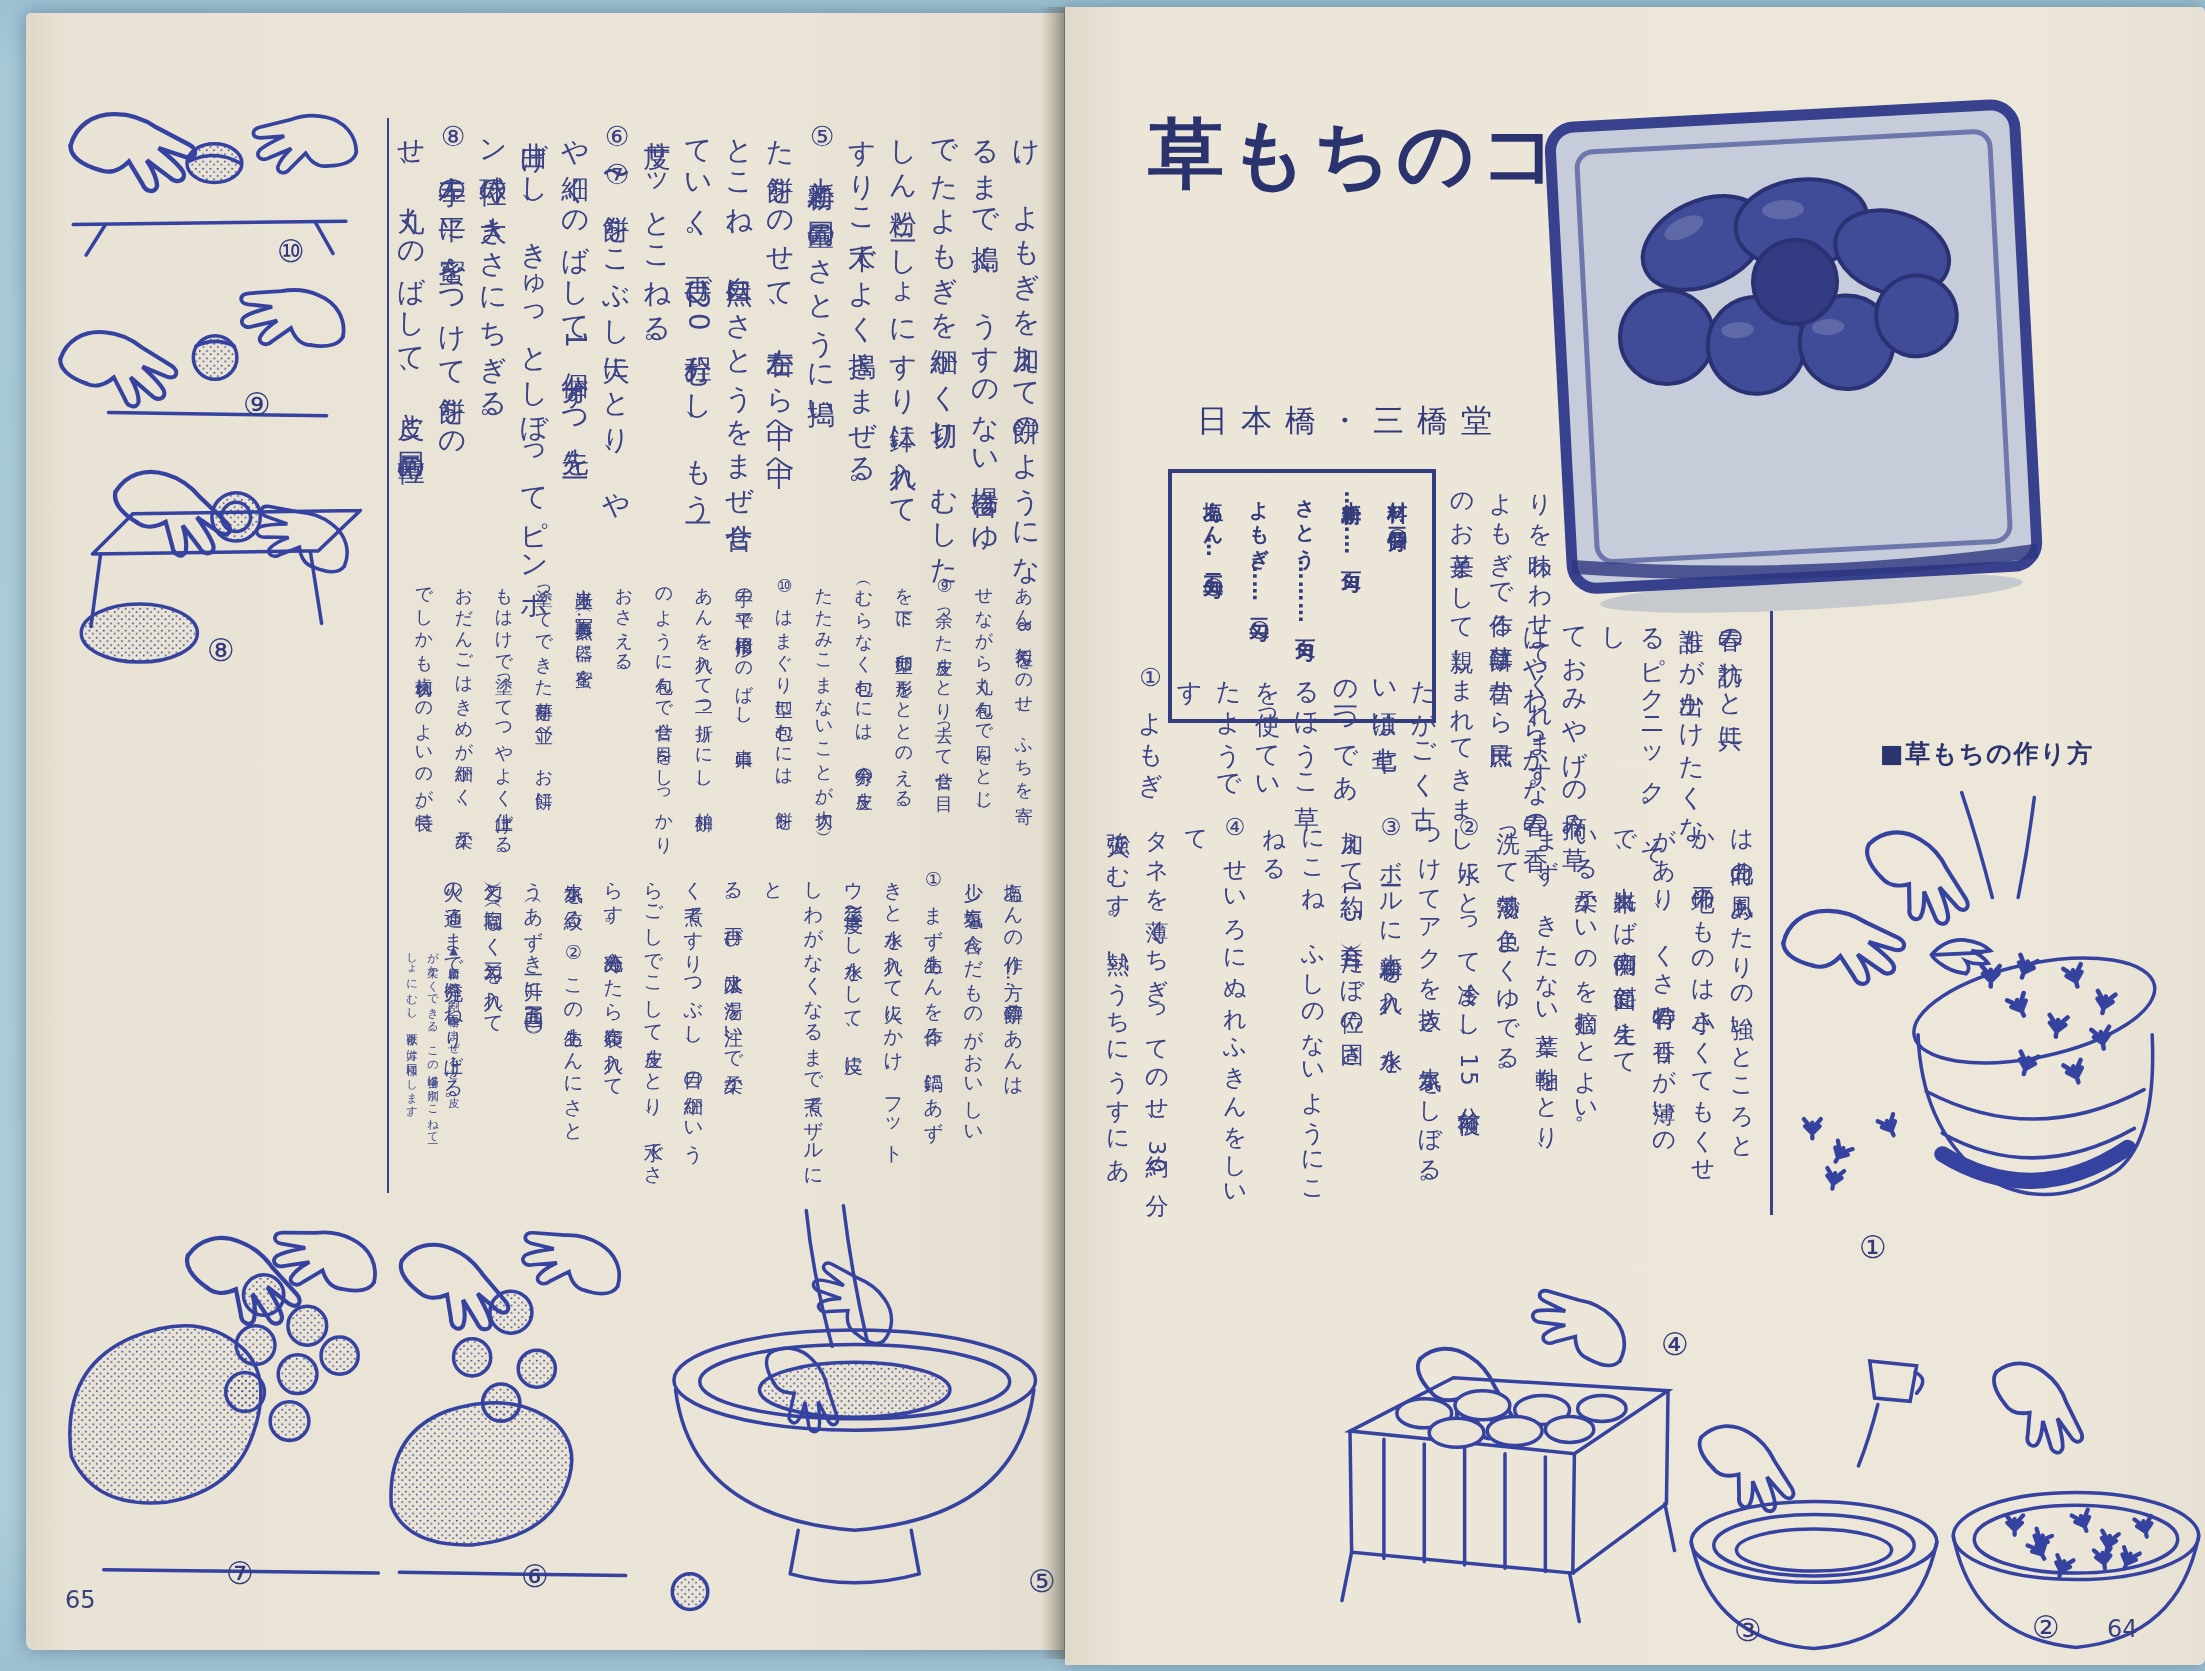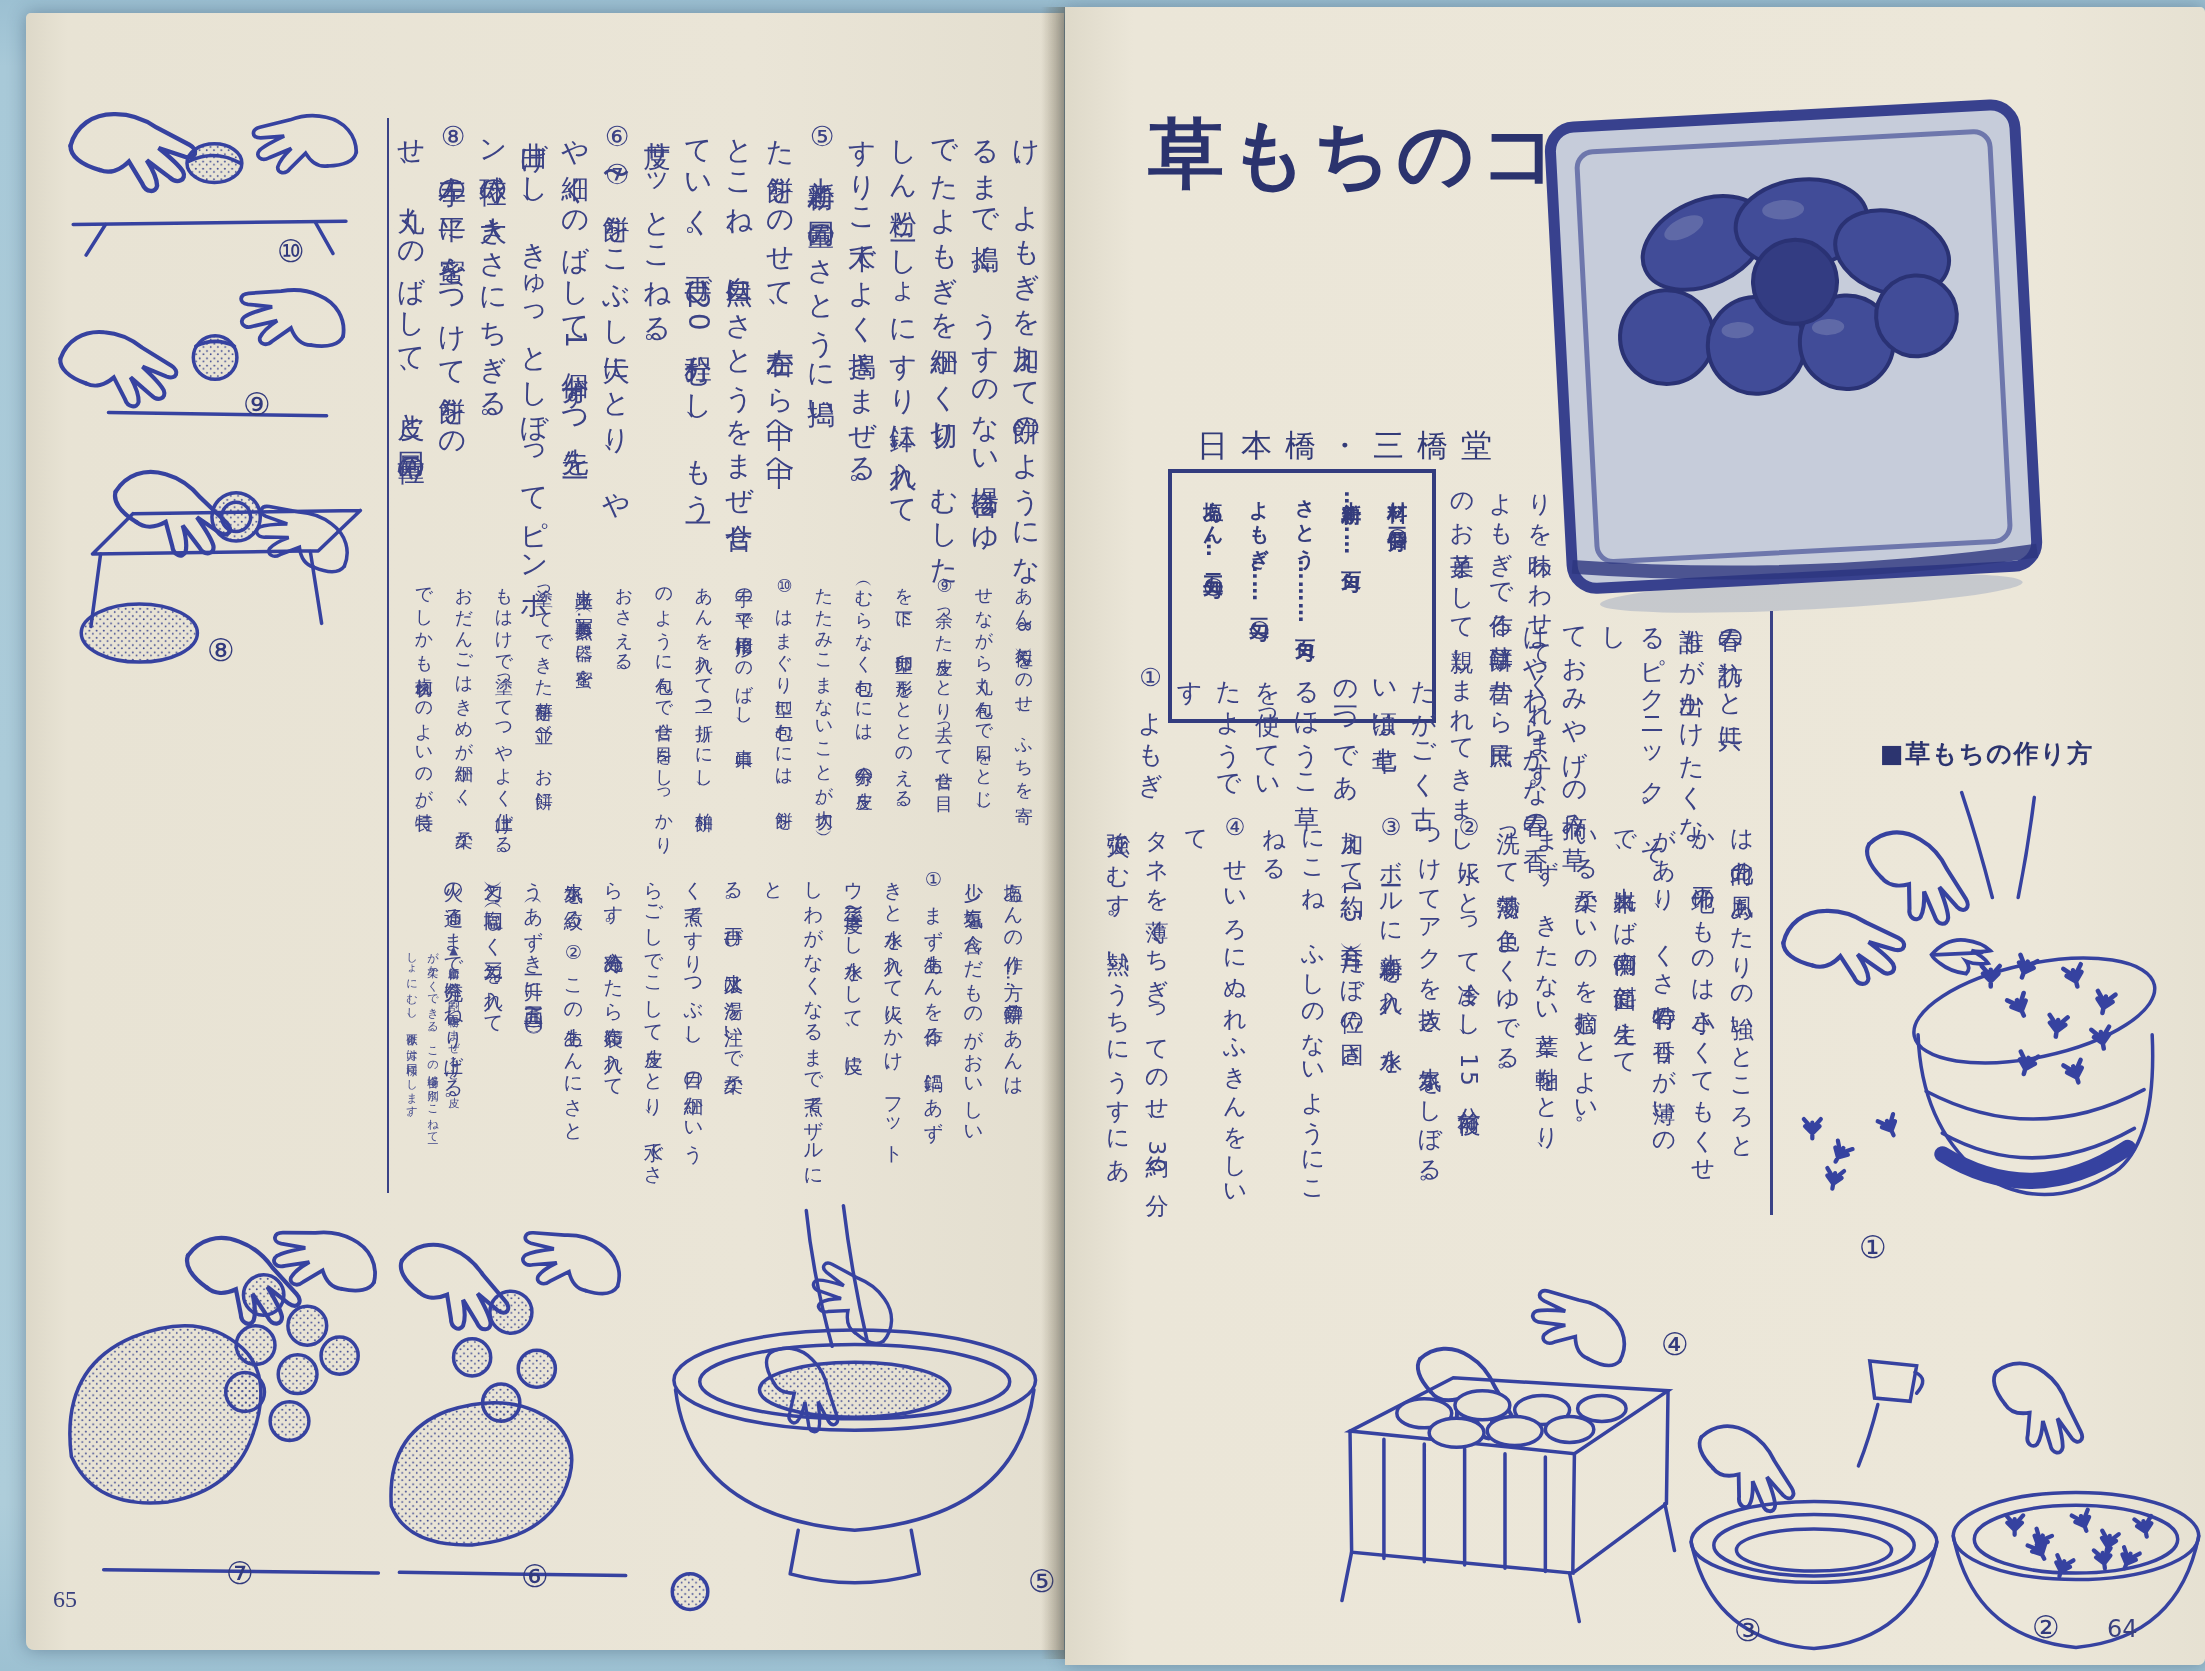--- a/index.html
+++ b/index.html
@@ -24,21 +24,21 @@
   .lp-band3{font-size:19.4px;line-height:40px;letter-spacing:1.6px;}
   .lp-note{font-size:11.3px;line-height:21px;letter-spacing:0.8px;color:#434a8c;}
   
   .rp-intro{font-size:25px;line-height:39px;letter-spacing:2.4px;}
   .rp-introb{font-size:24px;line-height:39px;letter-spacing:2.4px;}
   .rp-steps{font-size:23.4px;line-height:39px;letter-spacing:2.8px;}
   .rule{position:absolute;background:#3a4286;}
   .step-label{position:absolute;font-size:31px;color:#323a7d;}
   .pagenum{position:absolute;font-size:24px;color:#39407f;}
   #title{left:83px;top:97px;font-size:76px;font-weight:bold;letter-spacing:5.7px;color:#2b336e;}
-  #shop{left:132px;top:393px;font-size:31px;letter-spacing:13px;color:#333b78;margin-top:25px;}
+  #shop{left:132px;top:393px;font-size:31px;letter-spacing:13px;color:#333b78;}
   #ingr-box{position:absolute;left:103px;top:462px;width:268px;height:254px;
             border:4px solid #333c7e;box-sizing:border-box;}
   #ingr-box .vband{right:11.3px;top:13px;height:226px;font-size:20px;line-height:46px;letter-spacing:1.6px;color:#343c7c;font-weight:bold;}
   #howto{left:815px;top:730px;font-size:25px;font-weight:bold;color:#2c346f;letter-spacing:1.6px;}
   svg.lineart{position:absolute;overflow:visible;}
   svg.lineart *{vector-effect:non-scaling-stroke;}
 </style>
 </head>
 <body>
 
@@ -185,21 +185,21 @@
       <use href="#hand" transform="translate(344,170) scale(-1.2,1.2) rotate(-48)"></use>
       <ellipse cx="266" cy="250" rx="224" ry="62"></ellipse>
       <ellipse cx="266" cy="252" rx="192" ry="46"></ellipse>
       <ellipse cx="266" cy="262" rx="118" ry="34" fill="url(#stip)"></ellipse>
       <path d="M44,262 Q64,420 266,436 Q468,420 488,262"></path>
       <path d="M196,436 L186,490 M336,436 L346,490 M186,490 Q266,512 346,490"></path>
       <circle cx="62" cy="512" r="22" fill="url(#stip)"></circle>
     </svg>
     <div class="step-label" style="left:1002px;top:1550px;">⑤</div>
 
-    <div class="pagenum" style="left:27px;top:1573px;font-family:Liberation Serif, serif;">65</div>
+    <div class="pagenum" style="left:39px;top:1573px;">65</div>
   </div>
 
   <div id="gutter"></div>
 
   <div class="page" id="page-right">
 
     <div class="htext" id="title">草もちのコツ</div>
 
     <svg class="lineart" style="left:443px;top:63px;" width="575" height="566" viewBox="0 0 712 700">
       <g transform="rotate(-3 356 350)">

